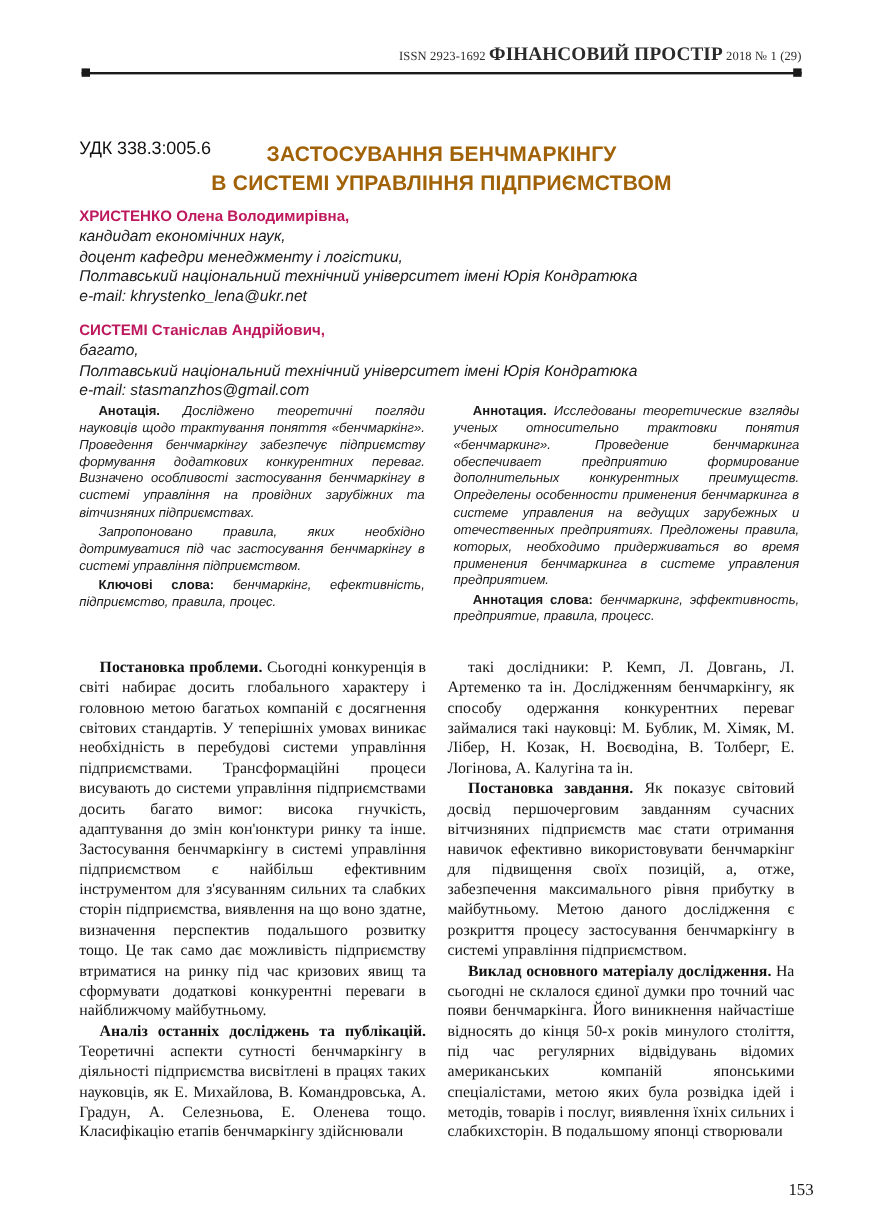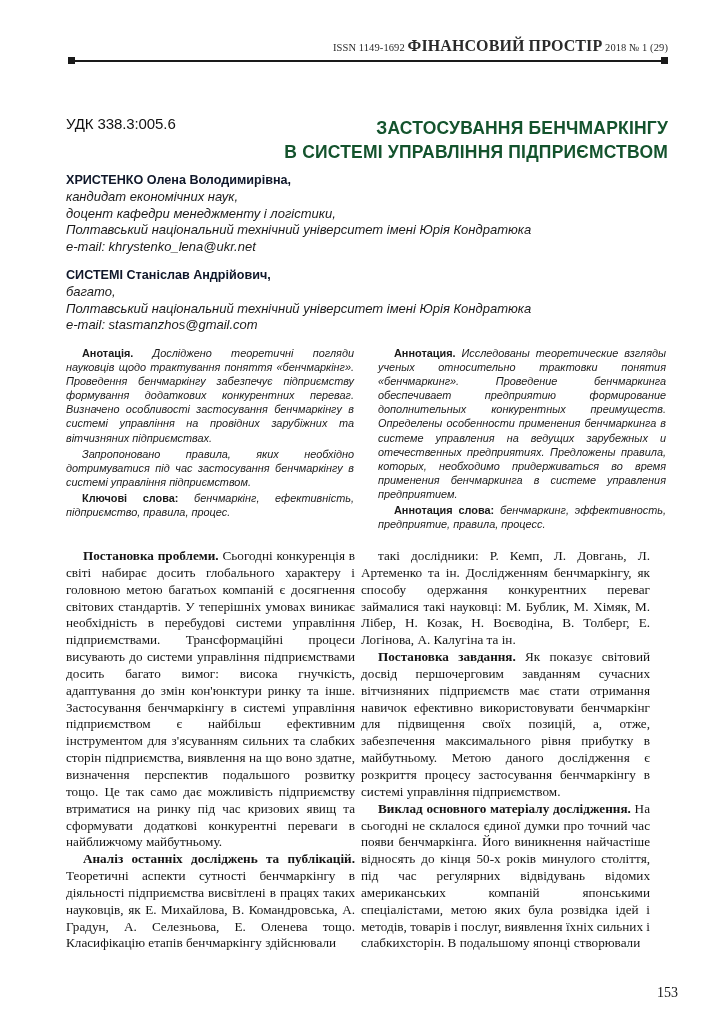--- a/index.html
+++ b/index.html
@@ -79,58 +79,58 @@
     color: #111;
     margin-top: 30px;
   }
 
   
   .title {
     position: absolute;
     left: 68px;
     right: 56px;
     top: 116px;
-    text-align: right;
+    text-align: center;
     font-family: "Liberation Sans", "DejaVu Sans", sans-serif;
     font-weight: bold;
     font-size: 17.5px;
     line-height: 24px;
     letter-spacing: 0.2px;
-    color: #14532d;
+    color: #a16207;
   }
   .title .line { display: block; }
 
   
   .authors {
     position: absolute;
     left: 66px;
     right: 56px;
     top: 172px;
   }
   .author-block { margin-bottom: 12px; }
   .author-name {
     font-family: "Liberation Sans", "DejaVu Sans", sans-serif;
     font-weight: bold;
     font-size: 12.6px;
     line-height: 17px;
-    color: #0f172a;
+    color: #be185d;
   }
   .author-line {
     font-family: "Liberation Sans", "DejaVu Sans", sans-serif;
     font-style: italic;
     font-size: 13px;
     line-height: 16.5px;
     color: #1a1a1a;
   }
 
   
   .abstracts {
     position: absolute;
     left: 66px;
-    top: 346px;
+    top: 336px;
     width: 600px;
     display: flex;
     gap: 24px;
   }
   .abs-col { width: 289px; }
   .abs-p {
     font-family: "Liberation Sans", "DejaVu Sans", sans-serif;
     font-style: italic;
     font-size: 10.9px;
     line-height: 14.1px;
@@ -150,21 +150,21 @@
     font-style: normal;
   }
 
   
   .body-cols {
     position: absolute;
     left: 66px;
     top: 548px;
     width: 600px;
     display: flex;
-    gap: 6px;
+    gap: 18px;
   }
   .body-col { width: 289px; }
   .body-p {
     font-family: "Liberation Serif", "DejaVu Serif", serif;
     font-size: 13.2px;
     line-height: 16.85px;
     text-align: justify;
     text-indent: 17px;
     margin: 0;
     color: #141414;
@@ -182,21 +182,21 @@
     font-size: 14px;
     color: #141414;
   }
 </style>
 </head>
 <body>
 
 <div class="page">
 
   <div class="runhead">
-    <div class="runhead-text"><span>ISSN 1149-1692</span> <span class="bold">ФІНАНСОВИЙ ПРОСТІР</span> <span>2018 № 1 (29)</span></div>
+    <div class="runhead-text"><span>ISSN 2923-1692</span> <span class="bold">ФІНАНСОВИЙ ПРОСТІР</span> <span>2018 № 1 (29)</span></div>
     <div class="runhead-rule">
       <div class="cap left"></div>
       <div class="bar"></div>
       <div class="cap right"></div>
     </div>
   </div>
 
   <div class="udc">УДК 338.3:005.6</div>
 
   <div class="title">

